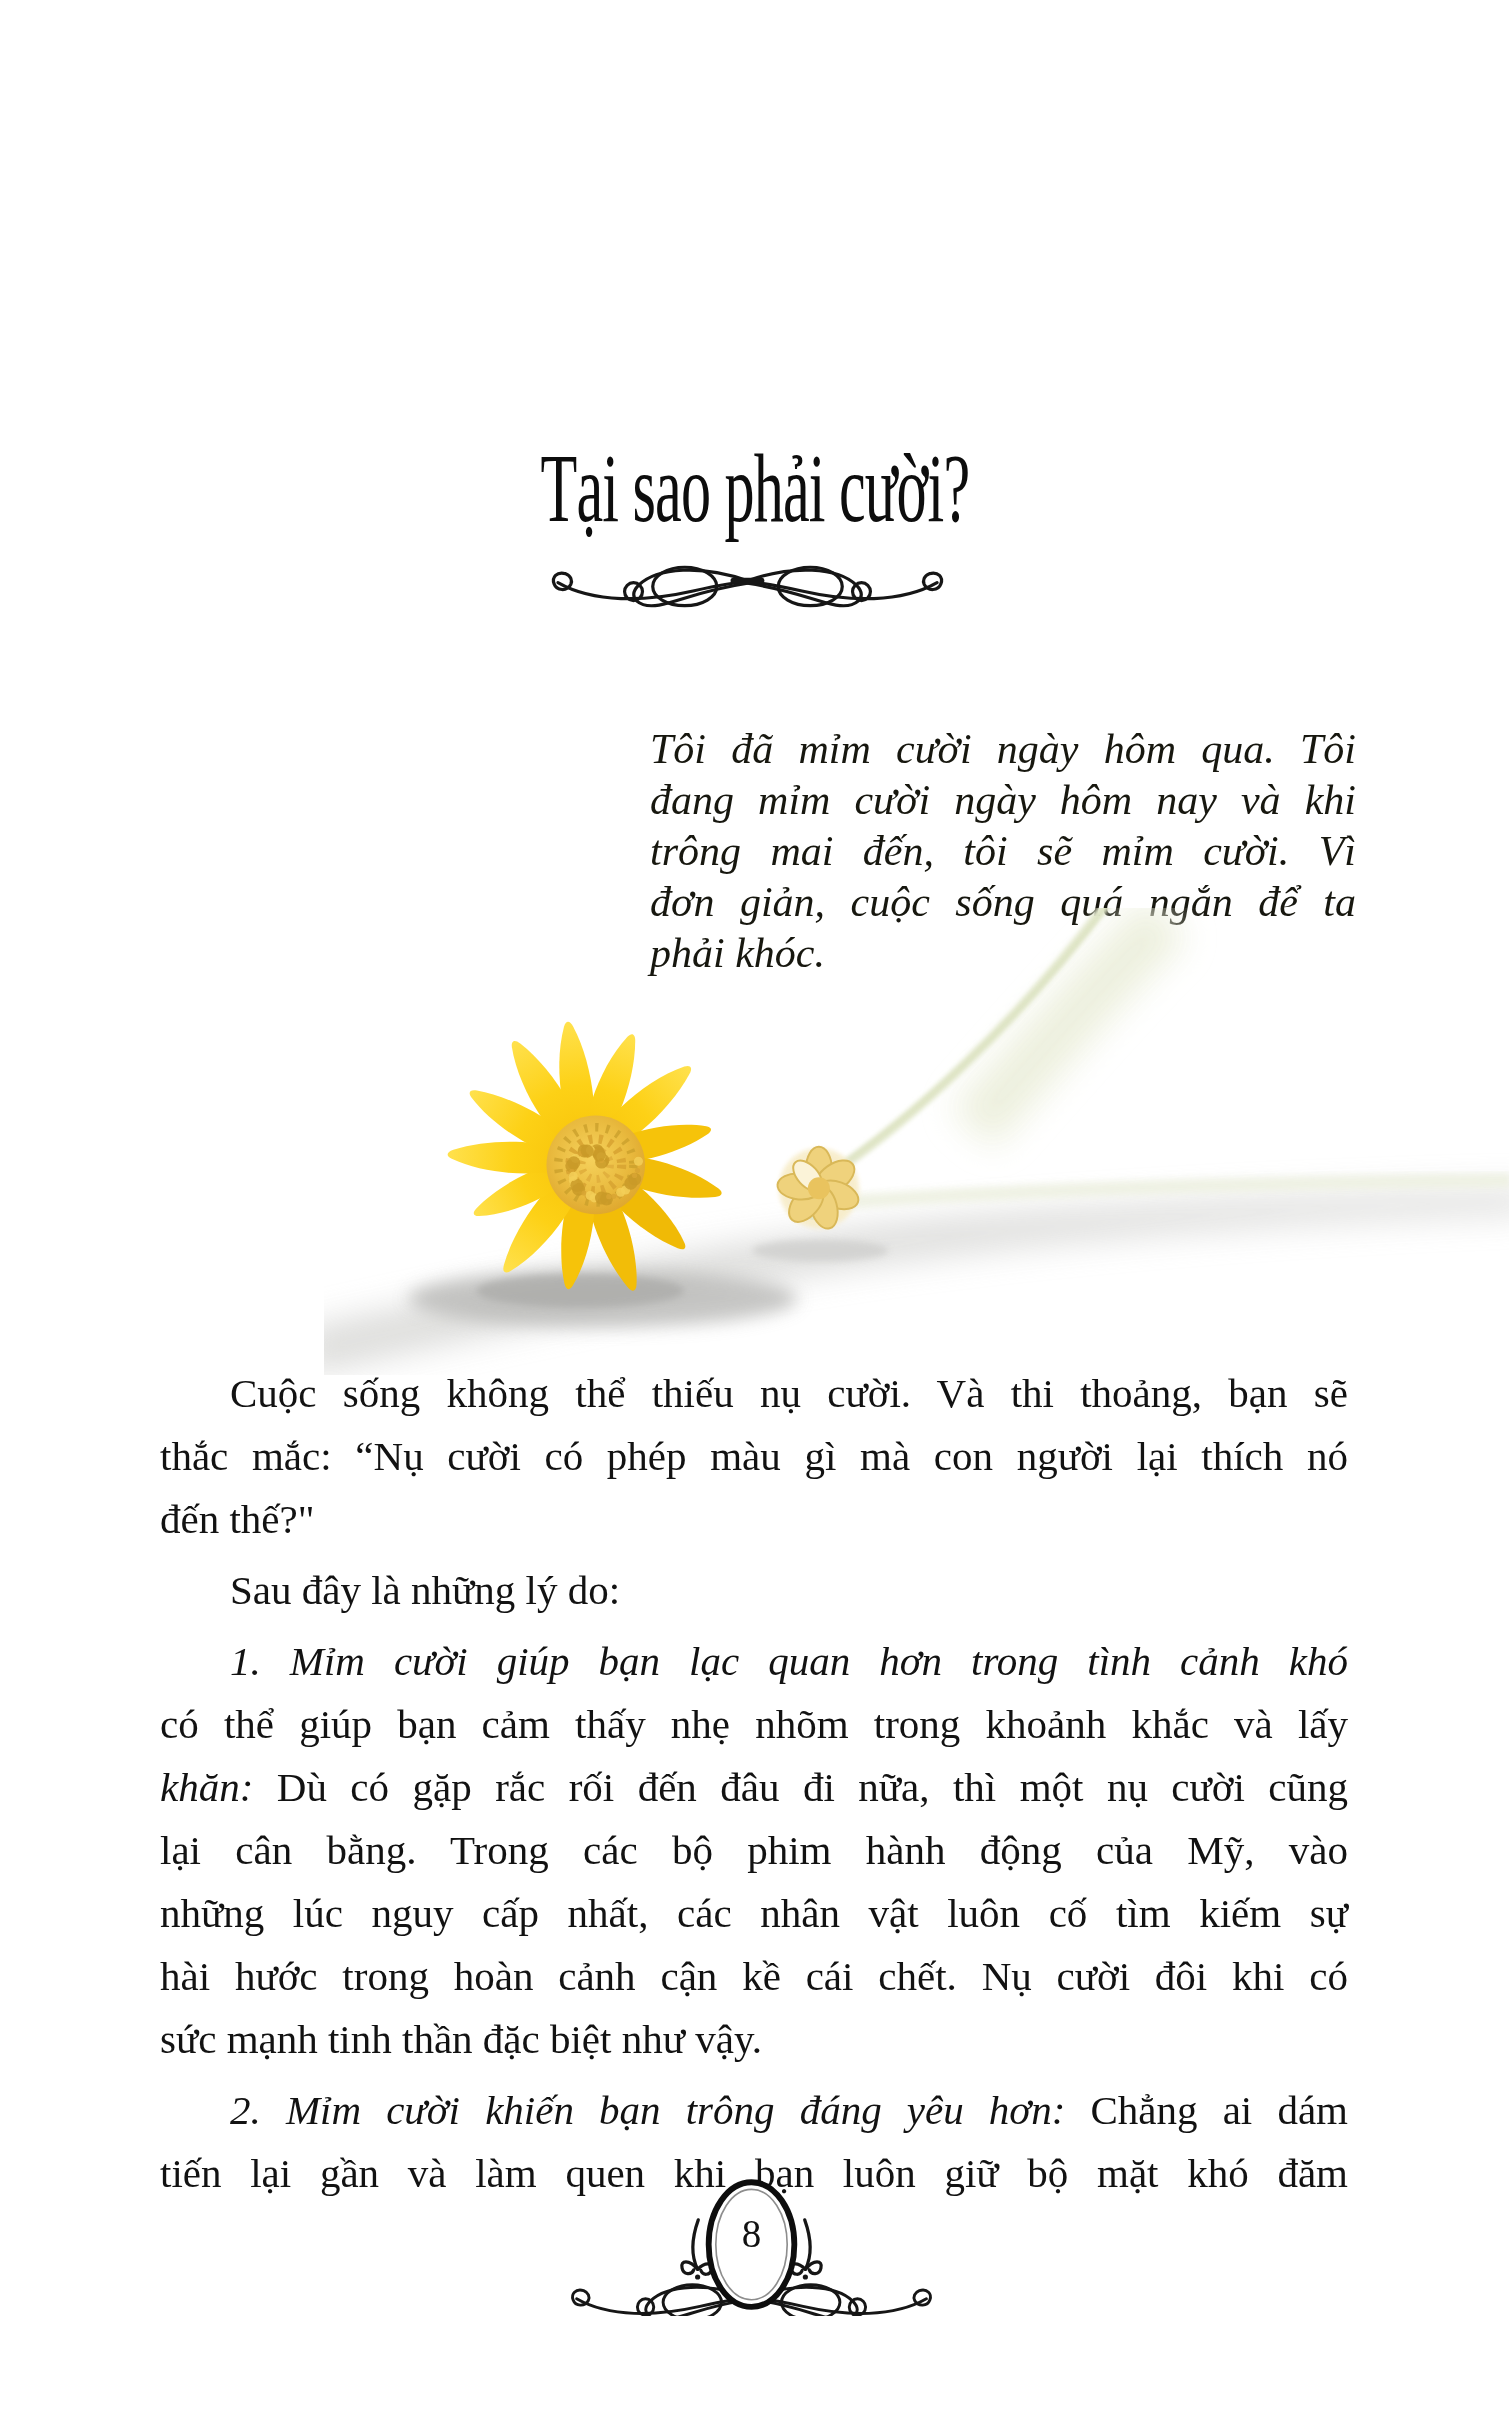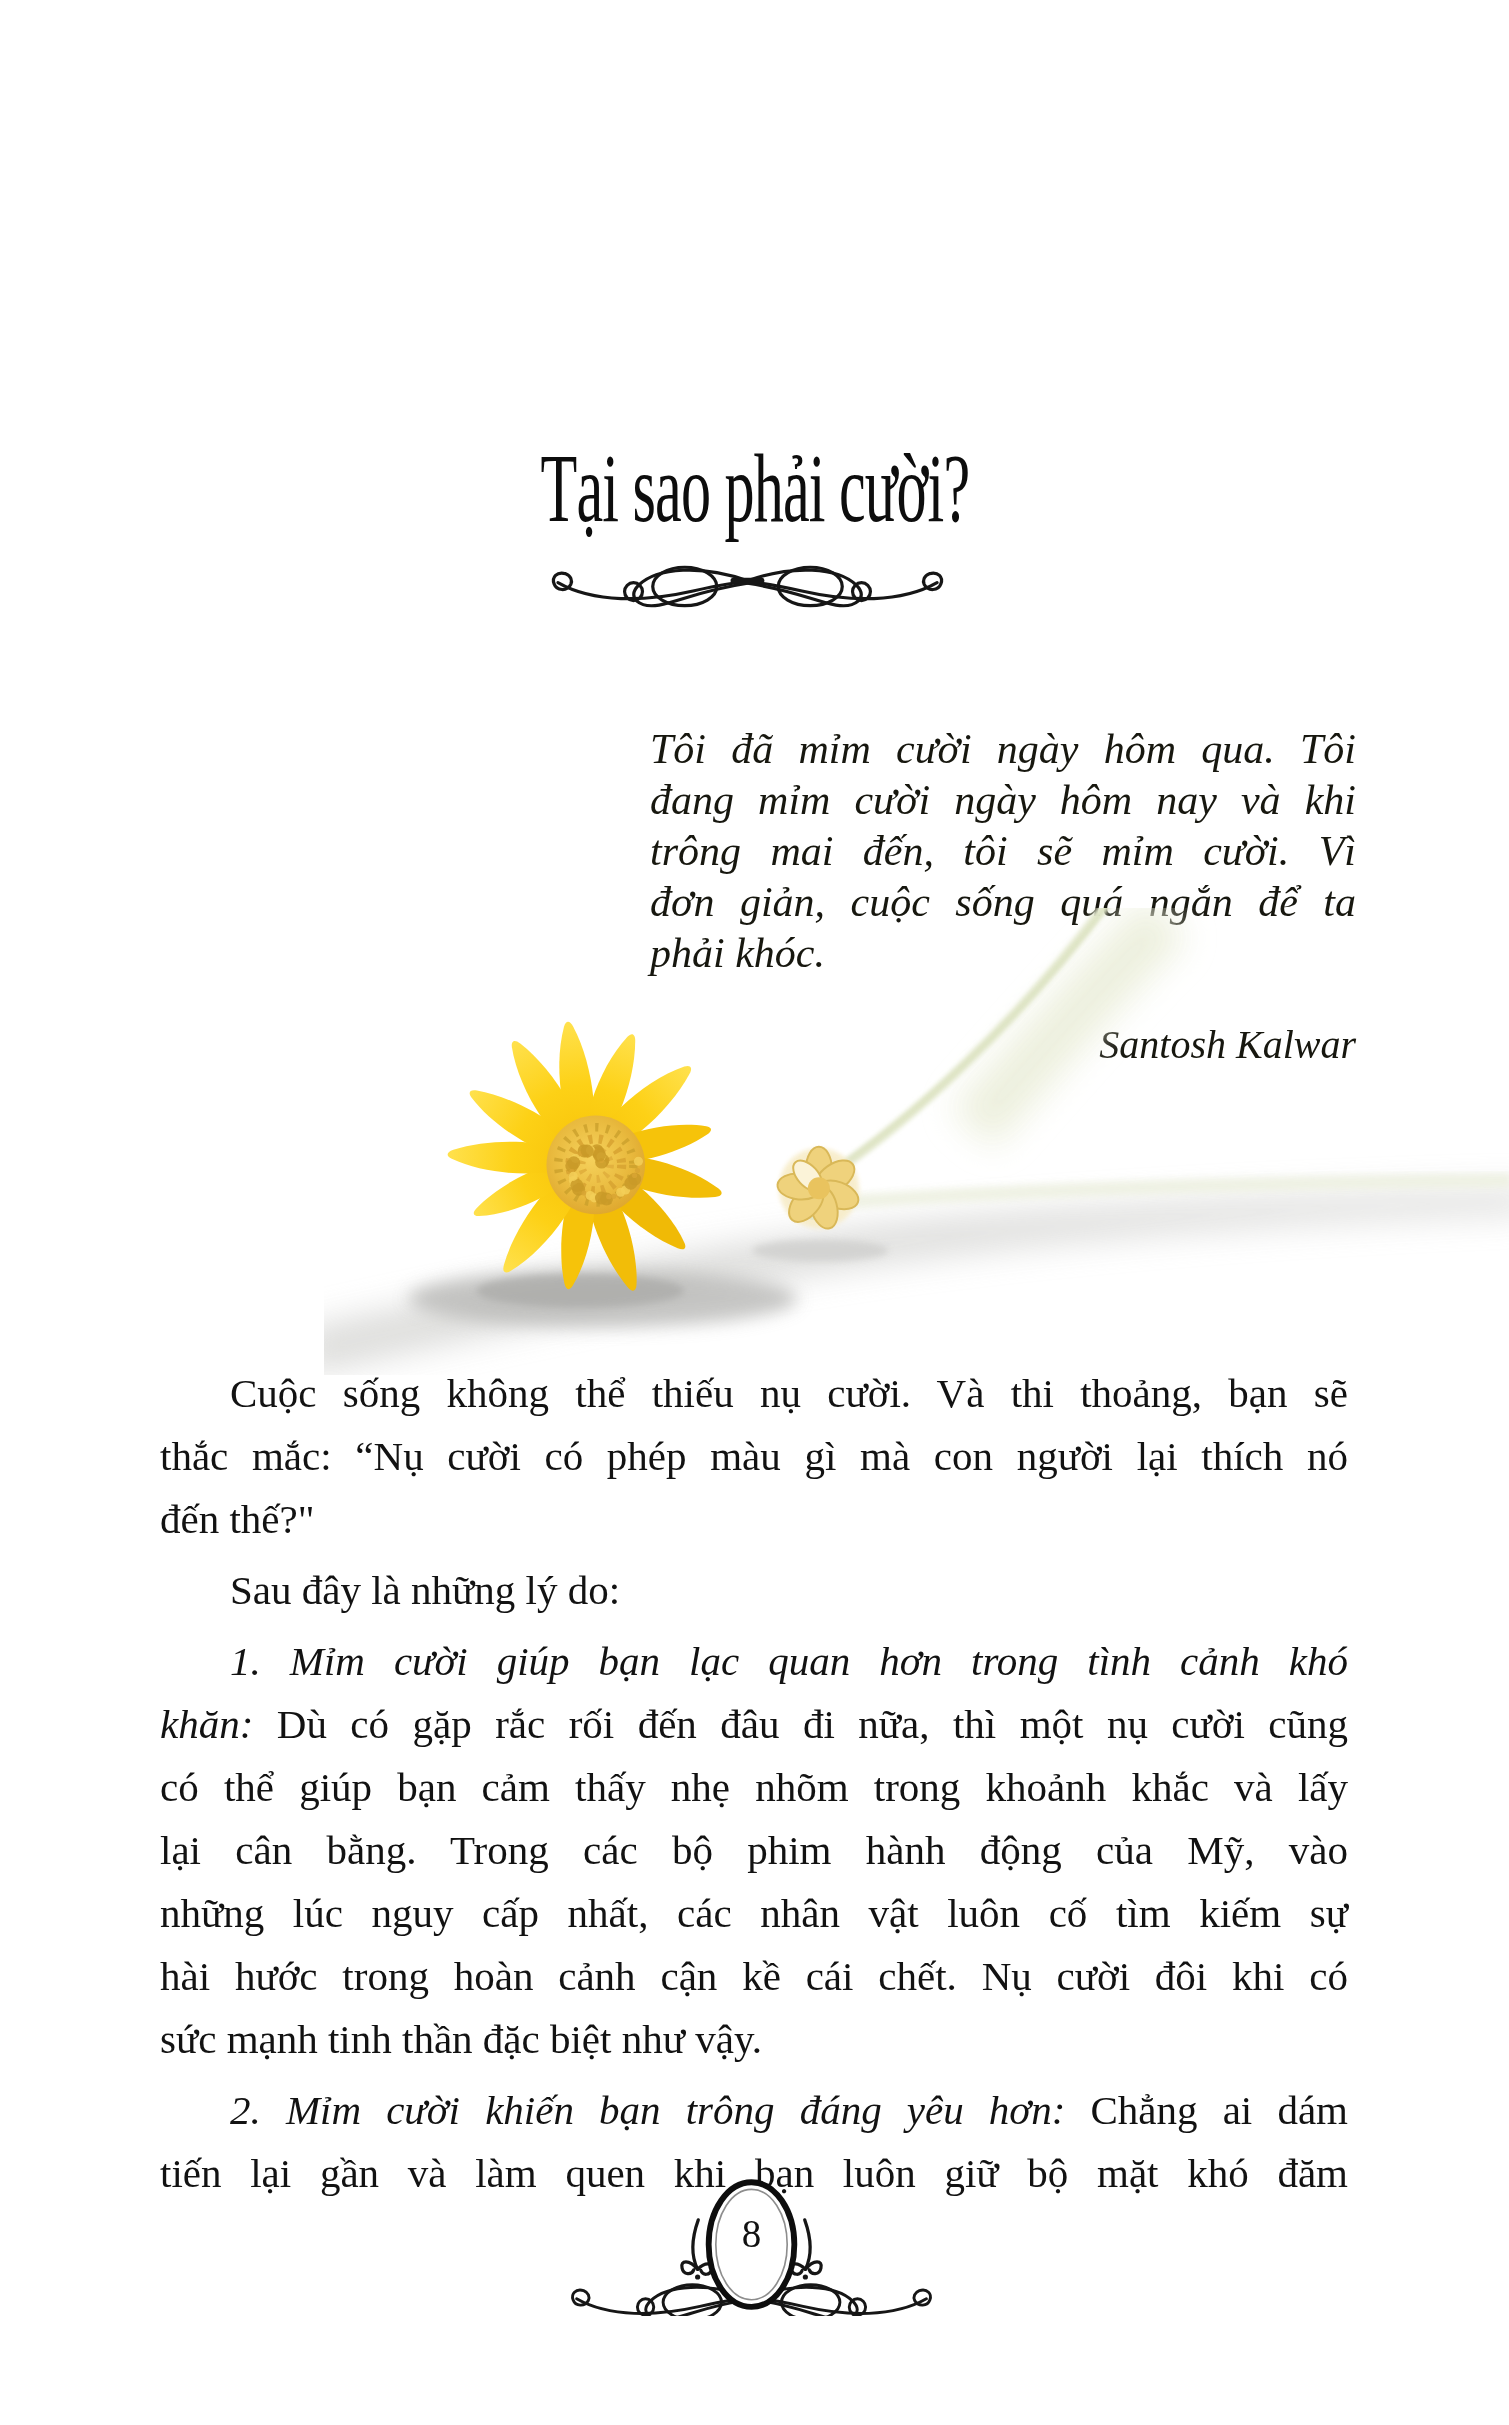--- a/index.html
+++ b/index.html
@@ -84,21 +84,20 @@
     <path d="M288,41 L332,41" stroke="#161616" stroke-width="9" stroke-linecap="round" fill="none"></path>
   </svg>
 
   <div class="quote" id="quote-block">
       <div class="qline jl">Tôi đã mỉm cười ngày hôm qua. Tôi</div>
       <div class="qline jl">đang mỉm cười ngày hôm nay và khi</div>
       <div class="qline jl">trông mai đến, tôi sẽ mỉm cười. Vì</div>
       <div class="qline jl">đơn giản, cuộc sống quá ngắn để ta</div>
       <div class="qline">phải khóc.</div>
     </div>
-  <div class="attribution">Santosh Kalwar</div>
 
   <div class="photo">
     <svg viewBox="0 0 1827 720" width="1185" height="467">
       <defs>
         <filter id="b30" x="-40%" y="-40%" width="180%" height="180%">
             <feGaussianBlur stdDeviation="26"></feGaussianBlur>
           </filter>
         <filter id="b14" x="-40%" y="-40%" width="180%" height="180%">
             <feGaussianBlur stdDeviation="13"></feGaussianBlur>
           </filter>
@@ -225,22 +224,22 @@
       <div class="para">
         <div class="bline jl ind"><span>Cuộc sống không thể thiếu nụ cười. Và thi thoảng, bạn sẽ</span></div>
         <div class="bline jl"><span>thắc mắc: “Nụ cười có phép màu gì mà con người lại thích nó</span></div>
         <div class="bline"><span>đến thế?"</span></div>
       </div>
       <div class="para">
         <div class="bline ind"><span>Sau đây là những lý do:</span></div>
       </div>
       <div class="para">
         <div class="bline jl ind"><span class="it">1. Mỉm cười giúp bạn lạc quan hơn trong tình cảnh khó</span></div>
+        <div class="bline jl"><span>có thể giúp bạn cảm thấy nhẹ nhõm trong khoảnh khắc và lấy</span></div>
         <div class="bline jl"><span class="it">khăn:</span><span> Dù có gặp rắc rối đến đâu đi nữa, thì một nụ cười cũng</span></div>
-        <div class="bline jl"><span>có thể giúp bạn cảm thấy nhẹ nhõm trong khoảnh khắc và lấy</span></div>
         <div class="bline jl"><span>lại cân bằng. Trong các bộ phim hành động của Mỹ, vào</span></div>
         <div class="bline jl"><span>những lúc nguy cấp nhất, các nhân vật luôn cố tìm kiếm sự</span></div>
         <div class="bline jl"><span>hài hước trong hoàn cảnh cận kề cái chết. Nụ cười đôi khi có</span></div>
         <div class="bline"><span>sức mạnh tinh thần đặc biệt như vậy.</span></div>
       </div>
       <div class="para">
         <div class="bline jl ind"><span class="it">2. Mỉm cười khiến bạn trông đáng yêu hơn:</span><span> Chẳng ai dám</span></div>
         <div class="bline jl"><span>tiến lại gần và làm quen khi bạn luôn giữ bộ mặt khó đăm</span></div>
       </div>
     </div>

